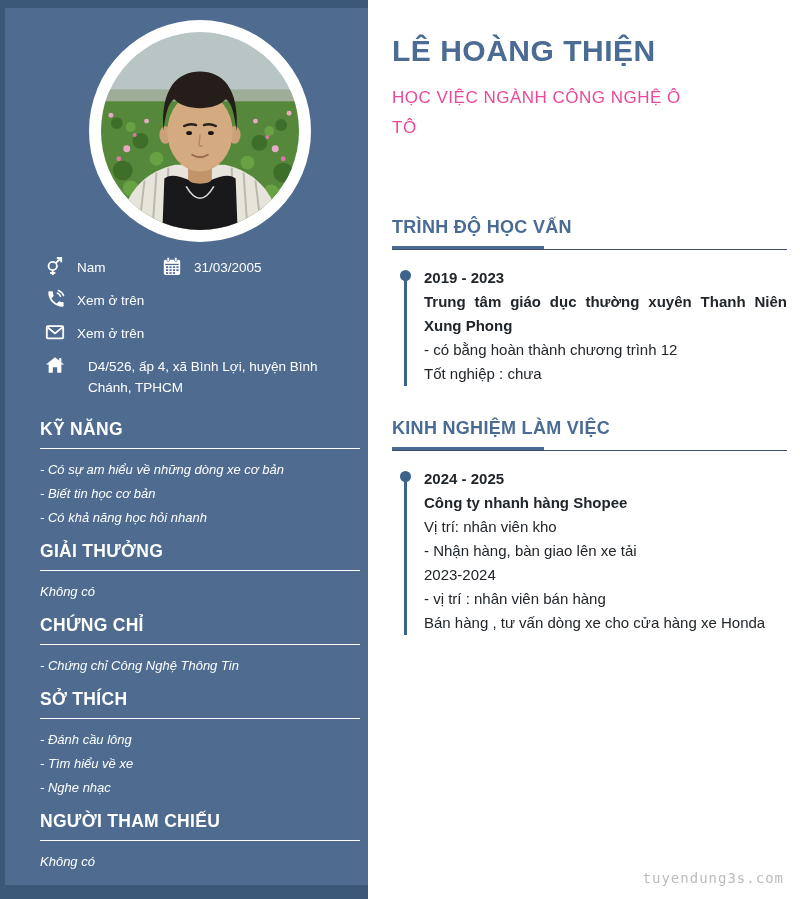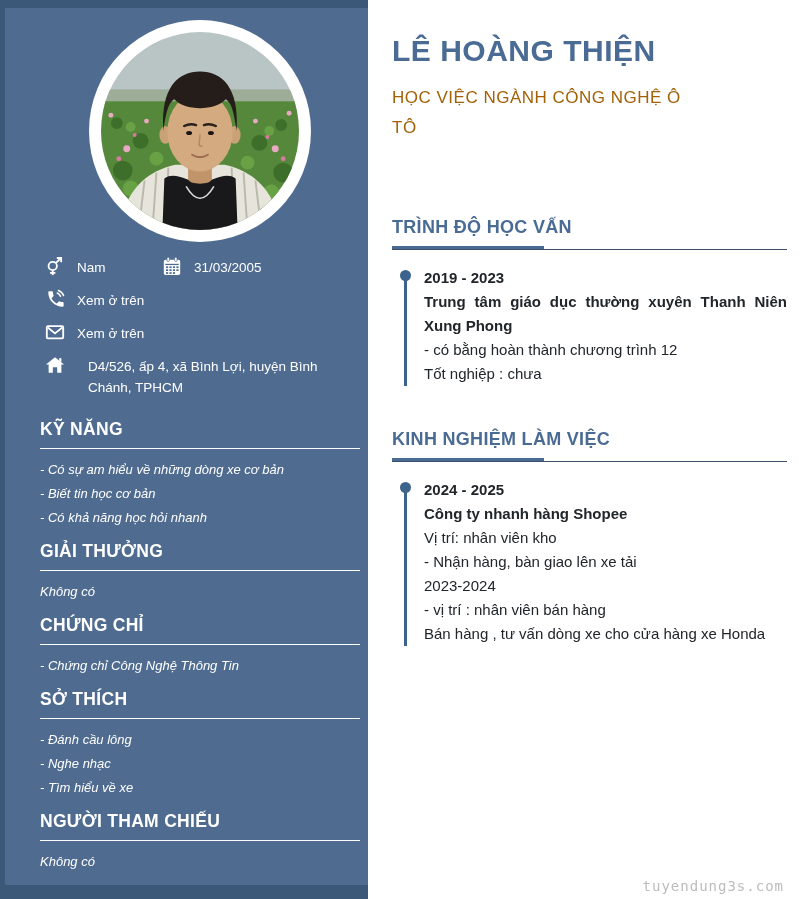--- a/index.html
+++ b/index.html
@@ -61,26 +61,26 @@
     padding-left: 12px;
   }
   .name {
     margin-top: 33px;
     font-size: 30px; font-weight: bold; line-height: 36px;
     color: #4a6b94; letter-spacing: 0.5px;
   }
   .job-title {
     margin-top: 14px;
     font-size: 17px; line-height: 30px;
-    color: #a16207; letter-spacing: 0.5px;
+    color: #ec4899; letter-spacing: 0.5px;
     width: 310px;
   }
 
   .main-section.education { margin-top: 72px; }
-  .main-section.experience { margin-top: 41px; }
+  .main-section.experience { margin-top: 30px; }
   .main-heading {
     font-size: 18px; font-weight: bold; line-height: 24px;
     color: #4a6b94; letter-spacing: 0.3px;
   }
   .heading-rule { position: relative; height: 4px; margin-top: 7px; }
   .heading-rule .thick { position: absolute; left: 0; top: 0; width: 152px; height: 4px; background: #4a6b94; }
   .heading-rule .thin  { position: absolute; left: 0; top: 3px; right: 0; height: 1px; background: #3e4e68; }
 
   .entry {
     position: relative;
@@ -95,21 +95,21 @@
     background: #3c638b;
   }
   .tl-line {
     position: absolute; left: 12px; top: 14px; bottom: 0;
     width: 3px; background: #3c638b;
   }
   .entry .period { font-weight: bold; }
   .entry .org { font-weight: bold; text-align: justify; }
 
   .watermark {
-    position: absolute; right: 16px; bottom: 5px;
+    position: absolute; right: 16px; bottom: 13px;
     font-family: "DejaVu Sans Mono", monospace;
     font-size: 14px; letter-spacing: 1px;
     color: #bcbcbc;
   }
 </style>
 </head>
 <body>
 
 <aside class="sidebar">
   <div class="sidebar-inner">
@@ -266,22 +266,22 @@
     <section class="side-section">
       <h2 class="side-heading">CHỨNG CHỈ</h2>
       <div class="side-rule"></div>
       <div class="side-item">- Chứng chỉ Công Nghệ Thông Tin</div>
     </section>
 
     <section class="side-section">
       <h2 class="side-heading">SỞ THÍCH</h2>
       <div class="side-rule"></div>
       <div class="side-item">- Đánh cầu lông</div>
+      <div class="side-item">- Tìm hiểu về xe</div>
       <div class="side-item">- Nghe nhạc</div>
-      <div class="side-item">- Tìm hiểu về xe</div>
     </section>
 
     <section class="side-section">
       <h2 class="side-heading">NGƯỜI THAM CHIẾU</h2>
       <div class="side-rule"></div>
       <div class="side-item">Không có</div>
     </section>
 
   </div>
 </aside>

